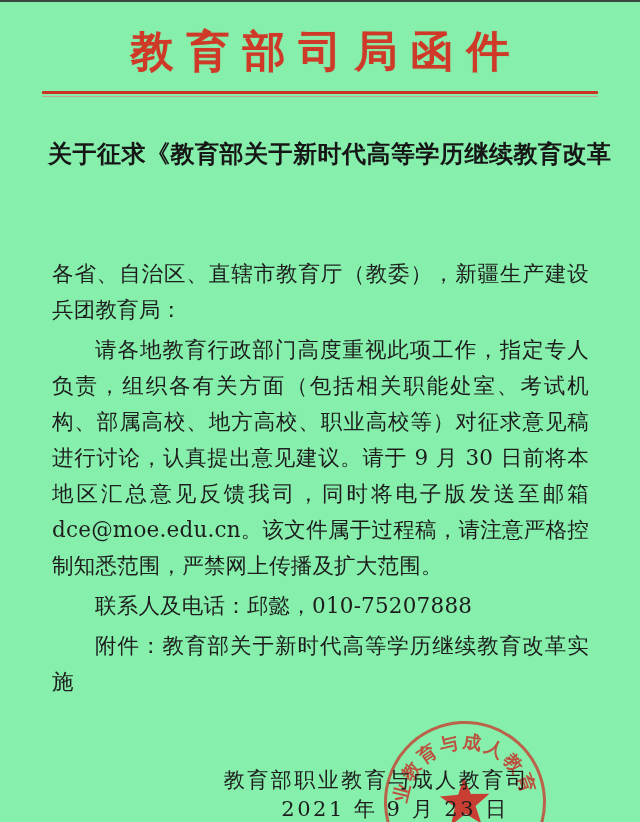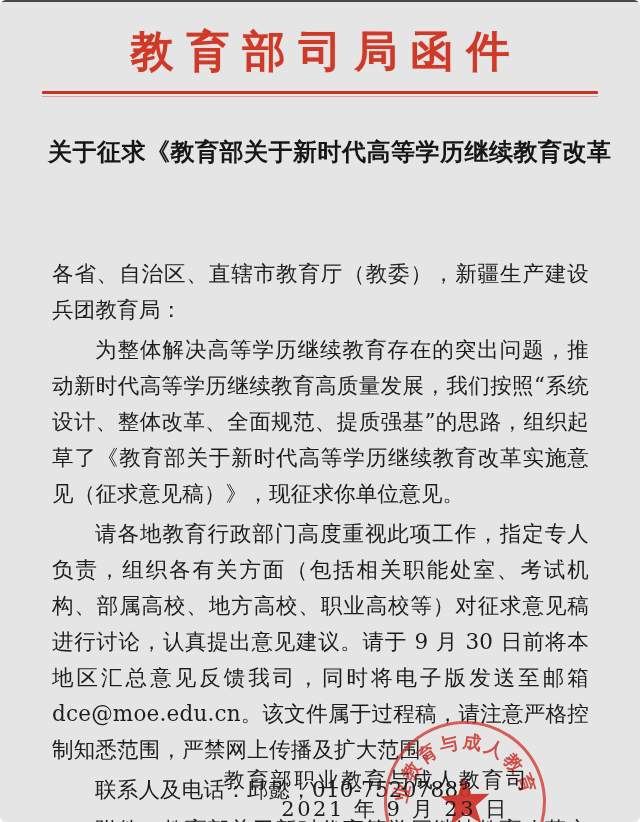--- a/index.html
+++ b/index.html
@@ -7,24 +7,23 @@
     padding: 0;
     background: #ffffff;
   }
   body {
     font-family: "DejaVu Serif", "Liberation Serif", serif;
   }
   .page {
     position: relative;
     width: 640px;
     height: 822px;
-    background: #e5e5e5;
+    background: #86efac;
     overflow: hidden;
     box-sizing: border-box;
-    border-radius: 6px;
   }
   .page::before {
     content: "";
     position: absolute;
     top: 0; left: 0; right: 0;
     height: 2px;
     background: #2b2b2b;
     opacity: .85;
   }
 
@@ -65,21 +64,21 @@
     opacity: .75;
   }
 
   
   .doc-title {
     position: absolute;
     top: 133px;
     left: 48px;
     width: 546px;
     text-align: center;
-    font-family: Liberation Mono, monospace;
+    font-family: Liberation Sans, sans-serif;
     font-weight: bold;
     font-size: 24px;
     line-height: 41px;
     color: #161616;
     letter-spacing: .5px;
   }
   .doc-title .tline { display: block; white-space: nowrap; }
 
   
   .body-text {
@@ -187,21 +186,20 @@
     <div class="rule-thick"></div>
     <div class="rule-thin"></div>
   </div>
 
   <div class="doc-title">
     <span class="tline">关于征求《教育部关于新时代高等学历继续教育改革</span>
   </div>
 
   <div class="body-text">
     <p class="flush">各省、自治区、直辖市教育厅（教委），新疆生产建设兵团教育局：</p>
-    <p class="indent">为整体解决高等学历继续教育存在的突出问题，推动新时代高等学历继续教育高质量发展，我们按照“系统设计、整体改革、全面规范、提质强基”的思路，组织起草了《教育部关于新时代高等学历继续教育改革实施意见（征求意见稿）》，现征求你单位意见。</p>
     <p class="indent">请各地教育行政部门高度重视此项工作，指定专人负责，组织各有关方面（包括相关职能处室、考试机构、部属高校、地方高校、职业高校等）对征求意见稿进行讨论，认真提出意见建议。请于 9 月 30 日前将本地区汇总意见反馈我司，同时将电子版发送至邮箱 dce@moe.edu.cn。该文件属于过程稿，请注意严格控制知悉范围，严禁网上传播及扩大范围。</p>
     <p class="attach-line">联系人及电话：邱懿，010-75207888</p>
     <p class="attach-line">附件：教育部关于新时代高等学历继续教育改革实施</p>
 
   </div>
 
   <div class="seal">
     <svg class="seal-arc" viewBox="0 0 162 162">
       <defs>
         <path id="sealArcPath" d="M 20,86 A 61,61 0 0 1 142,86"></path>

